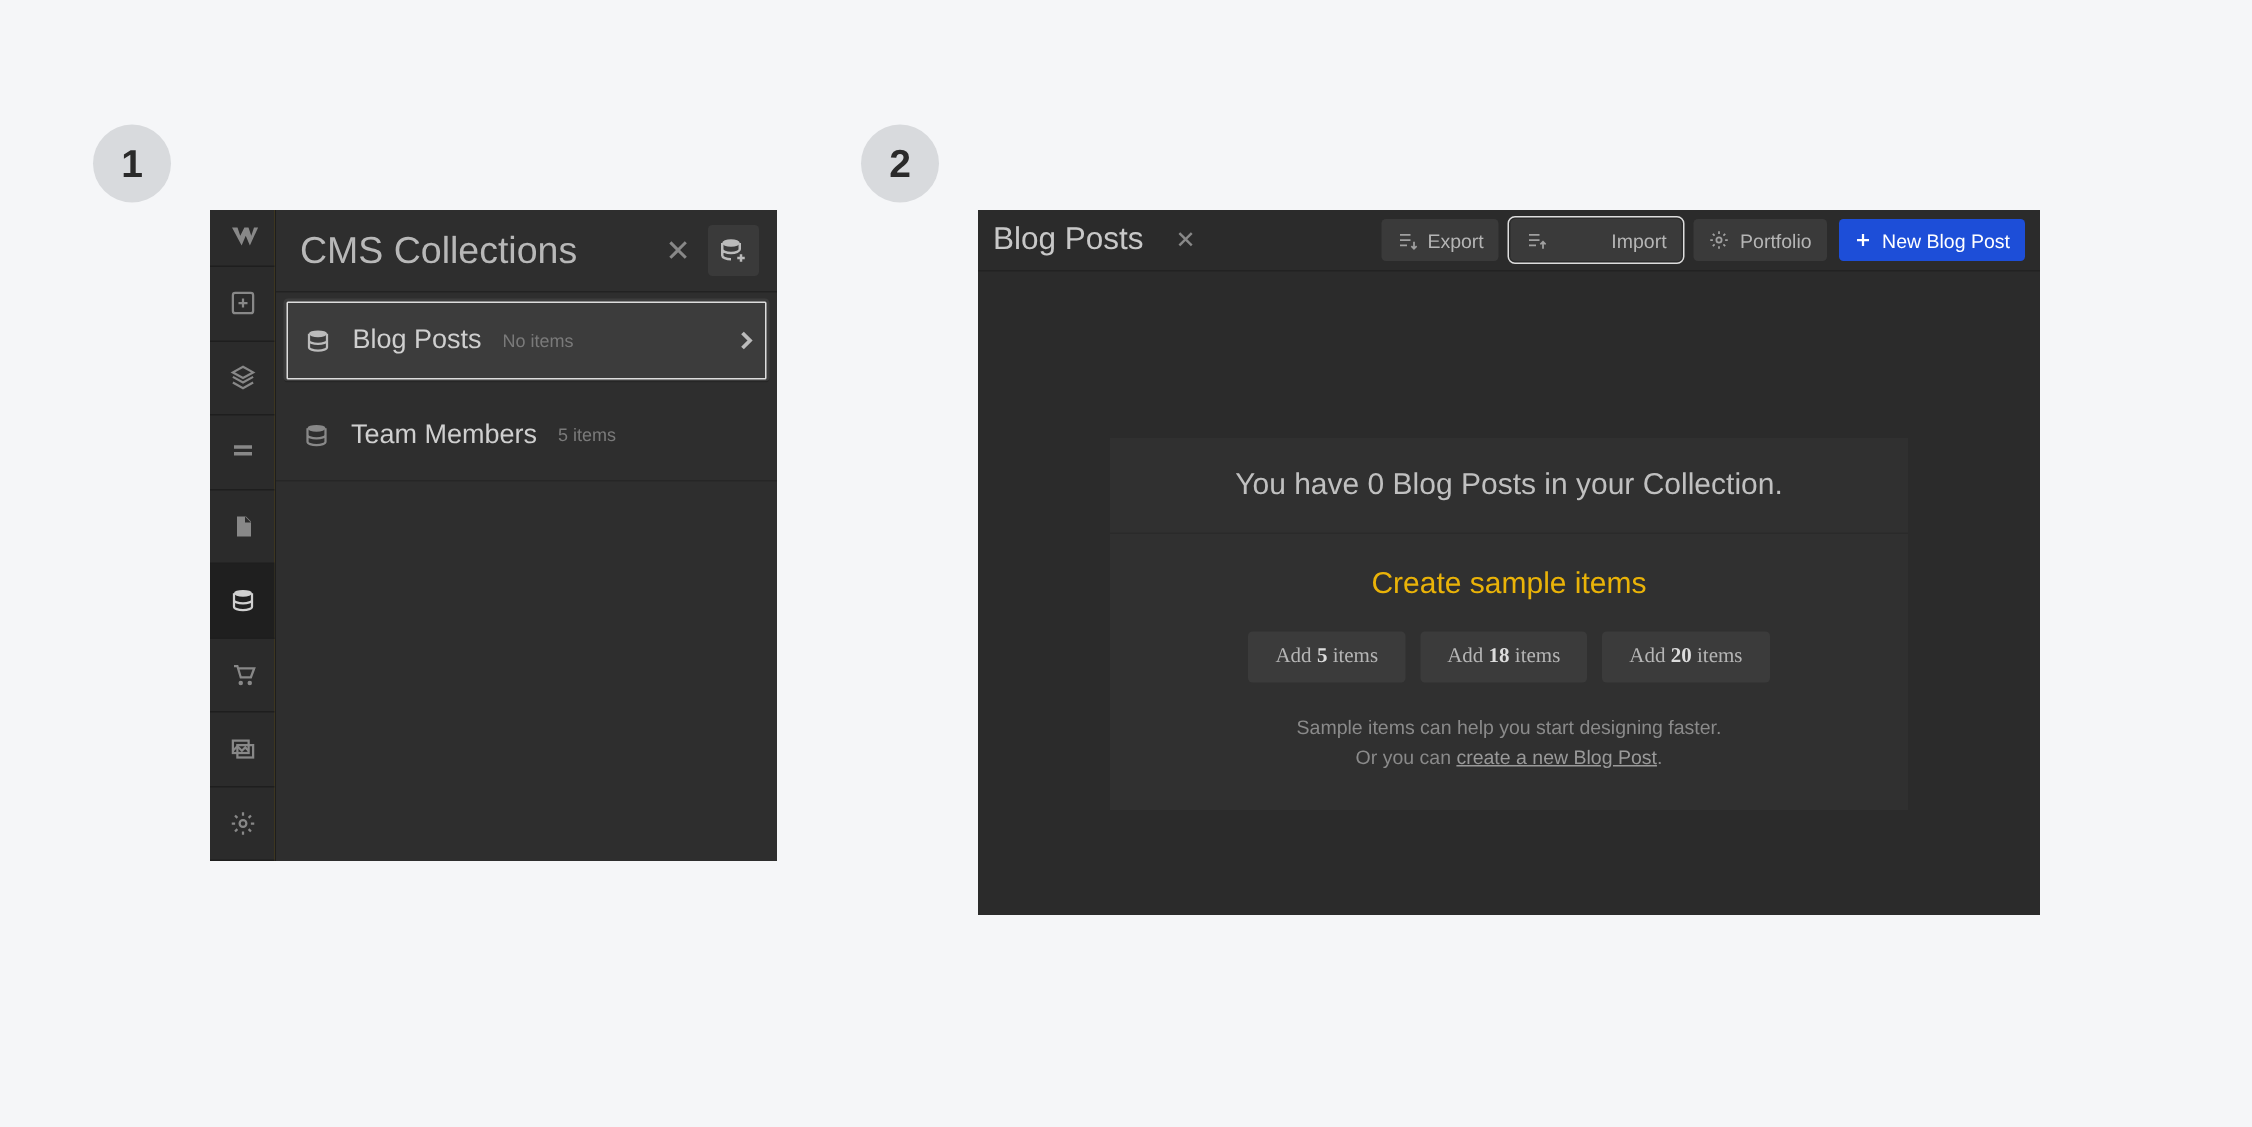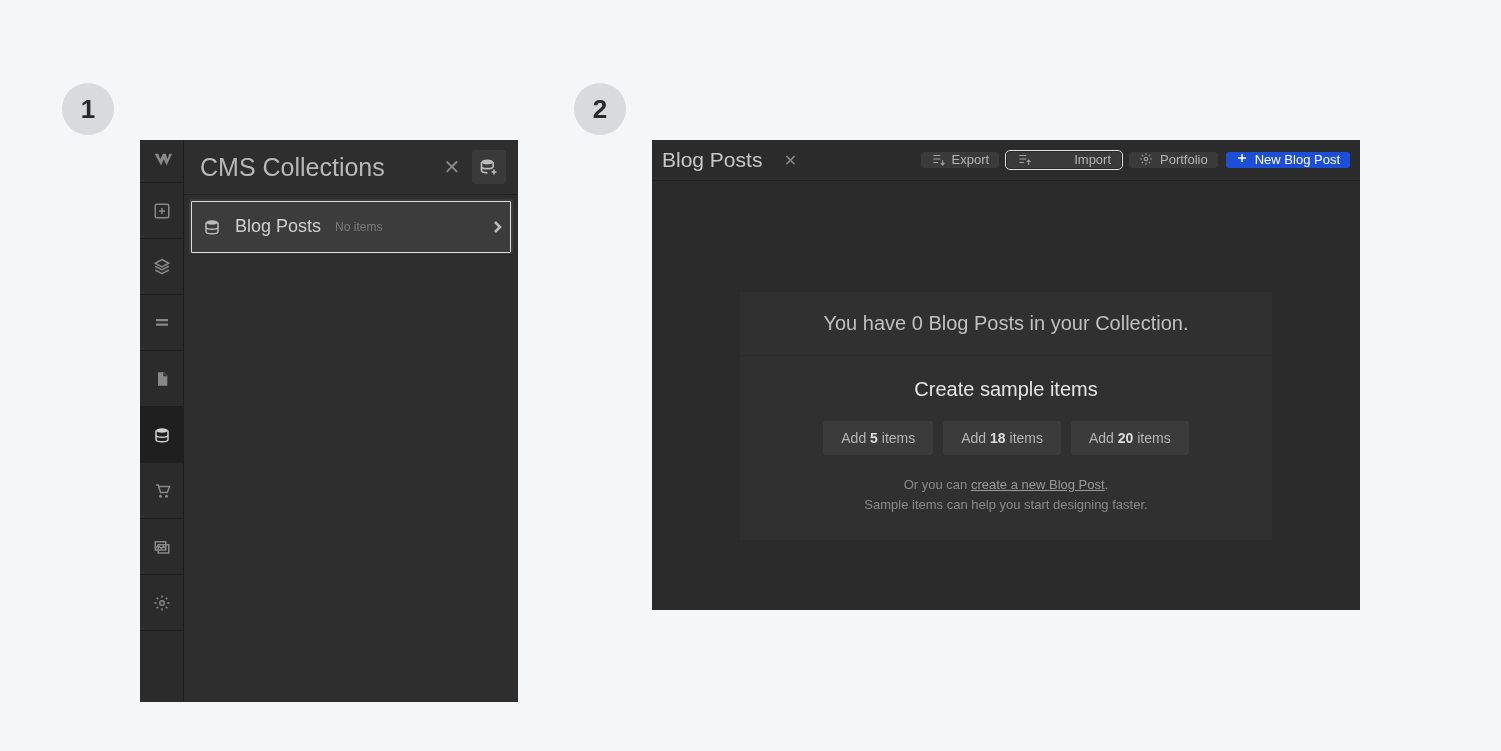--- a/index.html
+++ b/index.html
@@ -16,21 +16,21 @@
     width: 52px; height: 52px;
     border-radius: 50%;
     background: #d8dadd;
     display: flex; align-items: center; justify-content: center;
     font-size: 26px; font-weight: 600; color: #2a2a2a;
   }
   
   .panel1 {
     position: absolute;
     top: 140px; left: 140px;
-    width: 378px; height: 562px;
+    width: 378px; height: 434px;
     background: #eab308;
     display: flex;
   }
   .rail {
     width: 43px;
     background: #2b2b2b;
     display: flex; flex-direction: column;
   }
   .rail-top {
     height: 43px;
@@ -98,47 +98,47 @@
   .p2-header{
     height:41px;
     display:flex;align-items:center;
     padding:0 10px;
     border-bottom:1px solid #222;
     gap:8px;
   }
   .p2-title{font-size:21px;color:#c8c8c8;font-weight:400;margin-right:6px;}
   .spacer{flex:1;}
   .tbtn{
-    height:16px;padding:0 10px;
+    height:28px;padding:0 10px;
     background:#3a3a3a;border-radius:3px;
-    display:flex;align-items:flex-start;gap:7px;
+    display:flex;align-items:center;gap:7px;
     font-size:13px;color:#b5b5b5;cursor:pointer;
   }
   .tbtn svg{fill:#a0a0a0;}
   .tbtn.primary{background:#1d4ed8;color:#fff;}
   .tbtn.primary svg{fill:#fff;}
   .tbtn.outlined{outline:1px solid #ddd;outline-offset:1px;gap:43px;}
 
   .empty-card{
     position:absolute;top:152px;left:88px;width:532px;
     background:#303030;
   }
   .ec-head{
     padding:20px 22px;text-align:center;border-bottom:1px solid #2a2a2a;
     font-size:20px;color:#c0c0c0;
   }
   .ec-body{
     padding:22px 22px 26px;
     text-align:center;
   }
-  .ec-subtitle{font-size:20px;color:#e5e5e5;margin-bottom:20px;}
+  .ec-subtitle{font-size:20px;color:#eab308;margin-bottom:20px;}
   .add-row{display:flex;gap:10px;justify-content:center;margin-bottom:20px;}
   .add-btn{
     background:#3b3b3b;padding:9px 18px;border-radius:3px;
-    font-size:14px;color:#b5b5b5;cursor:pointer;
+    font-size:14px;color:#b5b5b5;cursor:pointer;font-family:Liberation Serif, serif;
   }
   .add-btn b{color:#dcdcdc;}
   .ec-hint{font-size:13px;color:#8a8a8a;line-height:1.5;}
   .ec-hint a{color:#9a9a9a;text-decoration:underline;cursor:pointer;}
 </style>
 </head>
 <body>
 
 <div class="step-badge" style="top:83px;left:62px">1</div>
 <div class="step-badge" style="top:83px;left:574px">2</div>
@@ -219,20 +219,28 @@
           <path d="M4 6v6c0 1.7 3.6 3 8 3s8-1.3 8-3V6M4 12v6c0 1.7 3.6 3 8 3s8-1.3 8-3v-6" fill="none" stroke="#bbb" stroke-width="2"></path>
         </svg>
       <span class="coll-name">Blog Posts</span>
       <span class="coll-count">No items</span>
       <span style="flex:1"></span>
       <svg width="10" height="14" viewBox="0 0 10 14">
           <path d="M2 2l5 5-5 5" fill="none" stroke="#bbb" stroke-width="2.5"></path>
         </svg>
     </div>
 
+    <div class="collection-row">
+      <svg width="18" height="18" viewBox="0 0 24 24">
+          <ellipse cx="12" cy="6" rx="8" ry="3" fill="#888"></ellipse>
+          <path d="M4 6v6c0 1.7 3.6 3 8 3s8-1.3 8-3V6M4 12v6c0 1.7 3.6 3 8 3s8-1.3 8-3v-6" fill="none" stroke="#888" stroke-width="2"></path>
+        </svg>
+      <span class="coll-name">Team Members</span>
+      <span class="coll-count">5 items</span>
+    </div>
 
   </div>
 </div>
 
 <div class="panel2">
   <div class="p2-header">
     <div class="p2-title">Blog Posts</div>
     <div class="close-btn" style="font-size:16px">✕</div>
     <div class="spacer"></div>
     <div class="tbtn">
@@ -271,20 +279,20 @@
           <span>Add </span><b>5</b><span> items</span>
         </div>
         <div class="add-btn">
           <span>Add </span><b>18</b><span> items</span>
         </div>
         <div class="add-btn">
           <span>Add </span><b>20</b><span> items</span>
         </div>
       </div>
       <div class="ec-hint">
+        <div>Sample items can help you start designing faster.</div>
         <div>
           <span>Or you can </span><a>create a new Blog Post</a><span>.</span>
         </div>
-        <div>Sample items can help you start designing faster.</div>
       </div>
     </div>
   </div>
 </div>
 
 </body></html>

